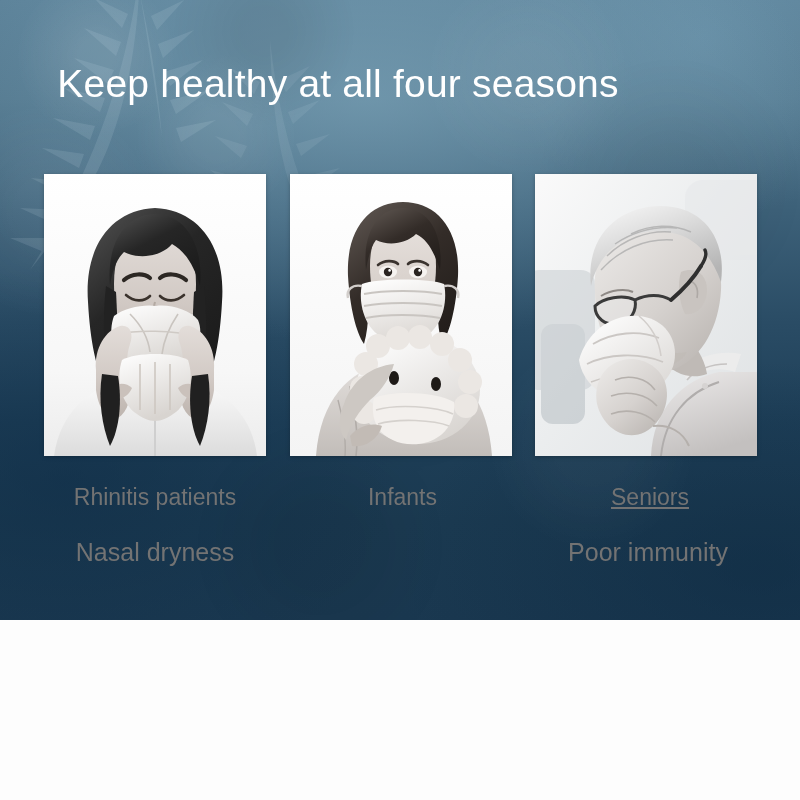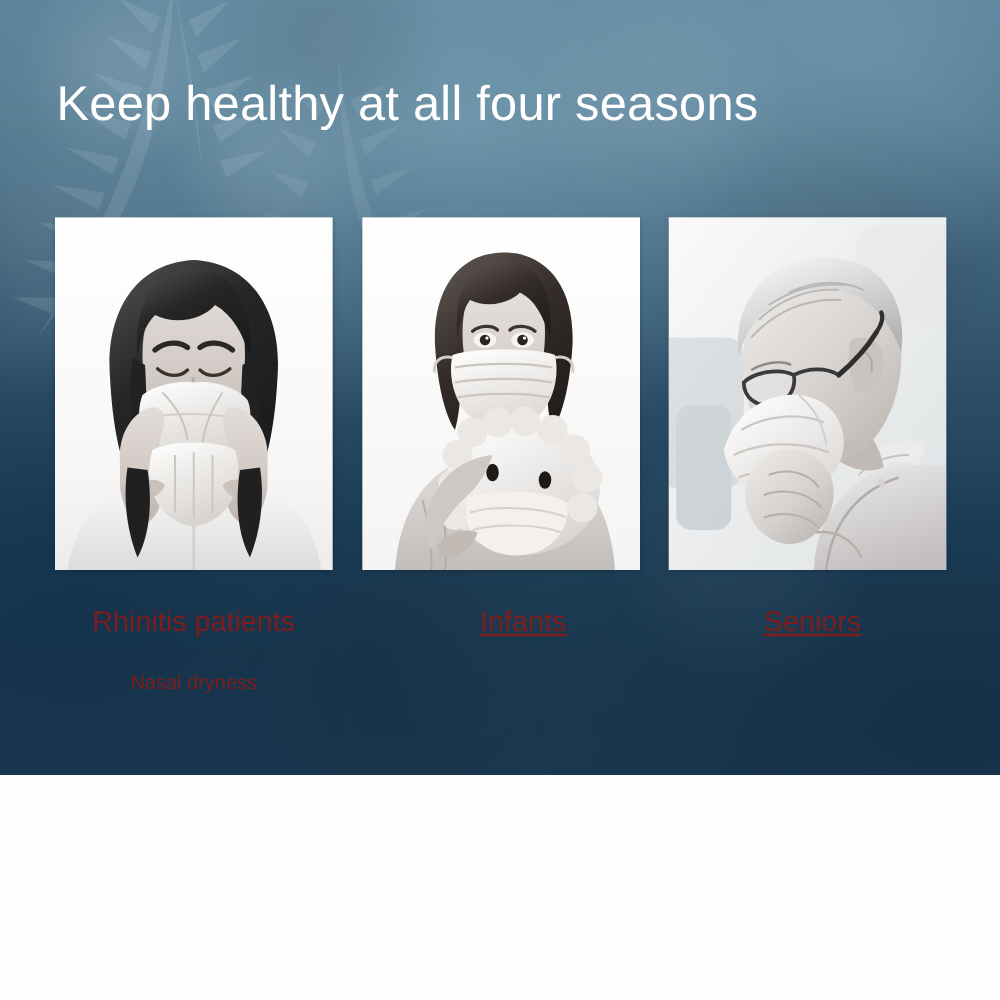--- a/index.html
+++ b/index.html
@@ -45,21 +45,21 @@
     position:absolute; left:-10px; top:-30px; width:330px; height:420px;
     opacity:0.13; pointer-events:none;
   }
   .hero-fern2 {
     position:absolute; left:150px; top:40px; width:240px; height:330px;
     opacity:0.09; pointer-events:none; transform:scaleX(-1);
   }
 
   
   .hero-title {
-    position:absolute; left:0; top:62px; width:652px;
+    position:absolute; left:12px; top:62px; width:652px;
     text-align:center;
     font-size:39px; font-weight:400; letter-spacing:0.2px;
     color:#ffffff;
     white-space:nowrap;
   }
 
   
   .cards {
     position:absolute; left:44px; top:174px;
     width:713px; height:282px;
@@ -72,27 +72,27 @@
     overflow:hidden;
     box-shadow:0 1px 4px rgba(0,0,0,0.25);
   }
   .photo { position:absolute; inset:0; overflow:hidden; background:#fdfdfd; }
   .photo svg { display:block; width:100%; height:100%; }
 
   
   .caption-row {
     position:absolute; left:44px; width:713px;
     display:flex; justify-content:space-between;
-    color:#7f1d1d;
+    color:#737373;
     font-weight:400;
   }
   .caption-row.line1 { top:484px; font-size:23px; }
-  .caption-row.line2 { top:538px; font-size:16px; }
+  .caption-row.line2 { top:538px; font-size:25px; }
   .caption-cell { width:222px; text-align:center; white-space:nowrap; }
-  .caption-cell.c2 { position:relative; left:18px;text-decoration:underline; }
+  .caption-cell.c2 { position:relative; left:2px; }
   .caption-cell.c3 { position:relative; left:4px;text-decoration:underline; }
 
   
   .products-section {
     position:absolute; left:0; top:620px; width:800px; height:180px;
     background:#fdfdfd;
   }
 </style>
 </head>
 <body>
@@ -402,20 +402,21 @@
   </div>
 
   <div class="caption-row line1">
     <div class="caption-cell c1">Rhinitis patients</div>
     <div class="caption-cell c2">Infants</div>
     <div class="caption-cell c3">Seniors</div>
   </div>
 
   <div class="caption-row line2">
     <div class="caption-cell c1">Nasal dryness</div>
+    <div class="caption-cell c2">Poor immunity</div>
   </div>
 
   <section class="products-section">
     
     
   </section>
 
 </div>
 
 </body></html>

